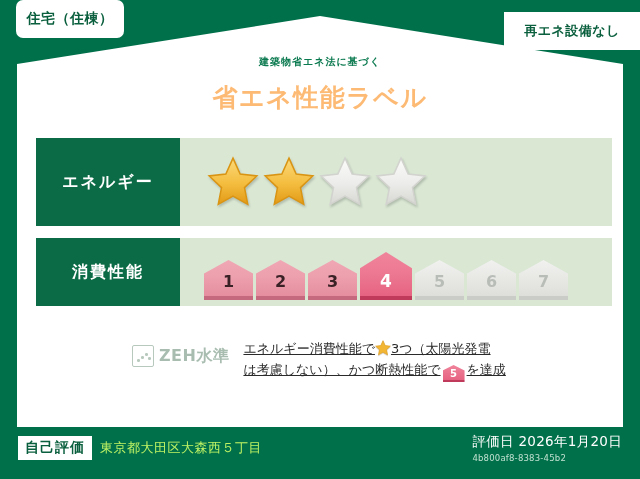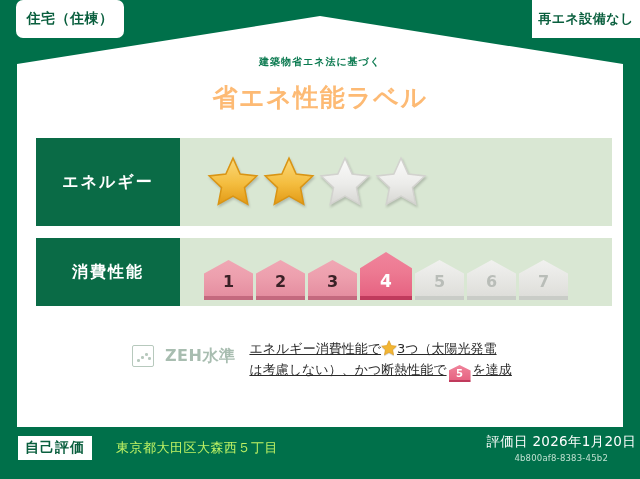--- a/index.html
+++ b/index.html
@@ -20,21 +20,21 @@
     background:#ffffff;
     color:#0a5f3e;
     font-weight:bold;
     font-size:14px;
     letter-spacing:.5px;
     display:flex;align-items:center;justify-content:center;
     height:38px;
     z-index:6;
   }
   #tag-left{left:16px;width:108px;border-radius:7px;}
-  #tag-right{right:0;width:108px;font-size:13px;}
+  #tag-right{right:0;width:136px;font-size:13px;margin-top:12px;}
 
   
   #panel{
     position:absolute;
     left:17px;top:16px;
     width:606px;height:411px;
     background:#ffffff;
     z-index:2;
     clip-path:polygon(0% 11.7%, 50% 0%, 100% 11.7%, 100% 100%, 0% 100%);
   }
@@ -116,21 +116,21 @@
     border-bottom:4px solid #c9ccc7;
   }
 
   
   #note{
     position:absolute;z-index:5;
     left:132px;top:338px;width:420px;
     display:flex;align-items:flex-start;gap:14px;
   }
   #zeh{
-    flex:0 0 auto;display:flex;align-items:flex-end;gap:11px;
+    flex:0 0 auto;display:flex;align-items:flex-end;gap:5px;
     margin-top:7px;
   }
   #zeh-mark{
     width:22px;height:22px;box-sizing:border-box;
     border:1.5px solid #b7c9bd;border-radius:2px;
     background:#ffffff;position:relative;
   }
   #zeh-mark i{position:absolute;background:#b7c9bd;border-radius:50%;width:2.5px;height:2.5px;}
   #zeh-mark i:nth-child(1){left:4px;top:13px;}
   #zeh-mark i:nth-child(2){left:8px;top:10px;}
@@ -152,30 +152,30 @@
     clip-path:polygon(0% 32%, 50% 0%, 100% 32%, 100% 100%, 0% 100%);
     color:#ffffff;font-size:10px;font-weight:bold;
     text-align:center;line-height:18px;vertical-align:-3px;
     margin:0 2px;
   }
 
   
   #footer{position:absolute;left:0;right:0;bottom:0;height:52px;z-index:5;}
   #assess{
     position:absolute;left:18px;top:9px;
-    display:flex;align-items:center;gap:24px;
+    display:flex;align-items:center;gap:8px;
   }
   #assess-badge{
     background:#ffffff;color:#0a5f3e;
     font-weight:bold;font-size:14px;
     padding:3px 7px;letter-spacing:1px;
   }
   #assess-address{color:#bef264;font-size:13px;letter-spacing:.5px;}
   #datebox{
-    position:absolute;right:4px;top:6px;text-align:center;margin-left:12px;
+    position:absolute;right:18px;top:6px;text-align:left;margin-left:12px;
   }
   #date-line{color:#ffffff;font-size:13.5px;letter-spacing:.3px;}
   #uid{color:#bfe0d0;font-size:8.5px;letter-spacing:.2px;margin-top:2px;}
 </style>
 </head>
 <body>
 
 <div id="label-root">
 
   <div class="corner-tag" id="tag-left">

